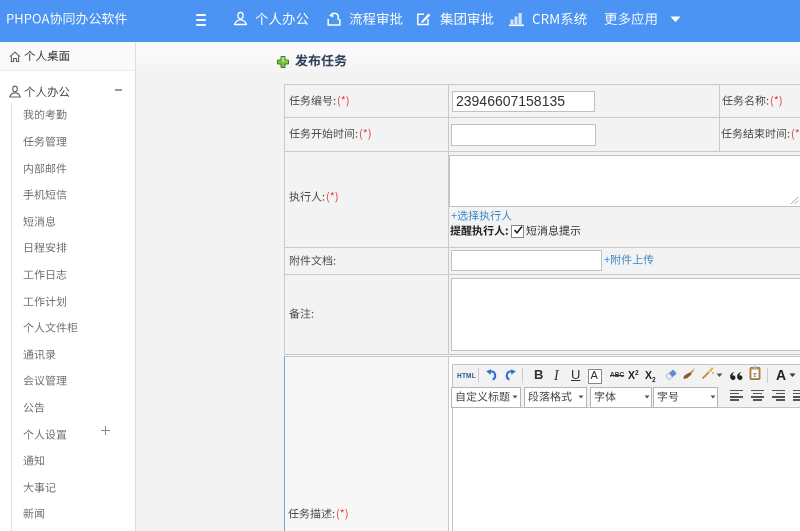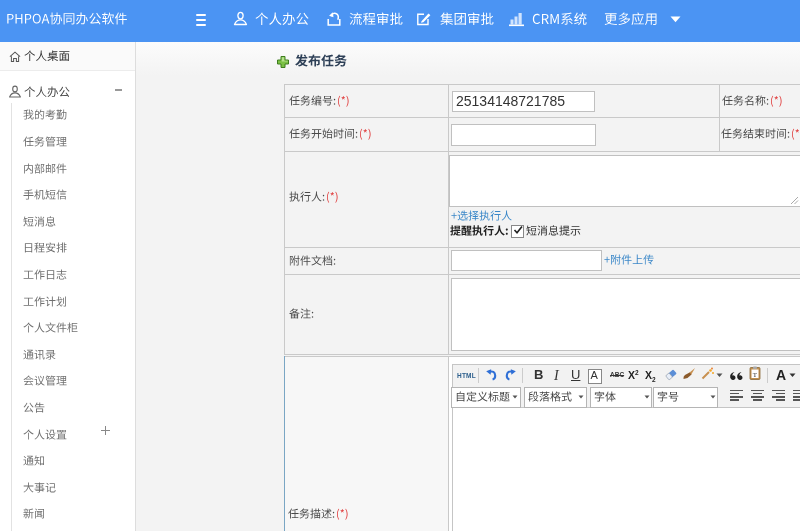--- a/index.html
+++ b/index.html
@@ -243,21 +243,21 @@
       <svg width="47" height="13" viewBox="0 0 47 13">
         <path d="M6.3 5.1C6.7 5.9 7.2 7.0 7.4 7.7L8.1 7.3C7.9 6.7 7.4 5.6 7.0 4.8ZM8.8 0.6V3.0H6.1V3.7H8.8V9.5C8.8 9.7 8.8 9.7 8.6 9.7C8.4 9.7 7.9 9.7 7.3 9.7C7.4 10.0 7.5 10.3 7.6 10.5C8.4 10.5 8.9 10.5 9.2 10.4C9.5 10.2 9.6 10.0 9.6 9.5V3.7H10.6V3.0H9.6V0.6ZM5.7 0.5C5.2 2.1 4.4 3.6 3.5 4.7C3.7 4.8 3.9 5.2 4.0 5.3C4.3 5.0 4.6 4.7 4.8 4.2V10.5H5.6V2.9C5.9 2.2 6.2 1.4 6.4 0.6ZM0.9 0.9V10.6H1.6V1.7H3.0C2.8 2.4 2.5 3.4 2.2 4.3C2.9 5.2 3.1 6.0 3.1 6.6C3.1 6.9 3.0 7.2 2.9 7.4C2.8 7.4 2.7 7.5 2.6 7.5C2.4 7.5 2.2 7.5 2.0 7.4C2.1 7.7 2.2 8.0 2.2 8.2C2.4 8.2 2.7 8.2 2.9 8.2C3.1 8.1 3.3 8.1 3.4 8.0C3.7 7.7 3.8 7.3 3.8 6.6C3.8 5.9 3.7 5.1 2.9 4.2C3.3 3.3 3.7 2.1 3.9 1.2L3.4 0.9L3.3 0.9Z M14.5 5.9V6.7H17.6V10.6H18.5V6.7H21.5V5.9H18.5V3.5H21.0V2.7H18.5V0.6H17.6V2.7H16.2C16.3 2.2 16.4 1.7 16.5 1.2L15.8 1.0C15.5 2.4 15.0 3.8 14.4 4.8C14.6 4.9 14.9 5.1 15.1 5.2C15.4 4.7 15.7 4.1 15.9 3.5H17.6V5.9ZM13.9 0.5C13.4 2.1 12.4 3.8 11.4 4.9C11.5 5.1 11.7 5.5 11.8 5.7C12.2 5.3 12.5 4.9 12.8 4.4V10.5H13.6V3.1C14.0 2.3 14.4 1.5 14.7 0.7Z M26.7 0.6C27.0 1.2 27.3 1.9 27.5 2.4L28.4 2.1C28.2 1.6 27.8 0.9 27.5 0.4ZM22.6 2.4V3.2H24.3C24.9 4.9 25.8 6.3 26.9 7.5C25.7 8.5 24.2 9.2 22.4 9.8C22.6 10.0 22.8 10.3 22.9 10.5C24.8 9.9 26.3 9.2 27.5 8.1C28.8 9.2 30.3 10.0 32.1 10.5C32.2 10.3 32.5 9.9 32.6 9.7C30.9 9.3 29.4 8.5 28.2 7.5C29.3 6.3 30.1 4.9 30.8 3.2H32.5V2.4ZM27.5 6.9C26.5 5.9 25.7 4.6 25.1 3.2H29.8C29.3 4.7 28.5 5.9 27.5 6.9Z M42.4 1.1C42.1 2.0 41.7 3.1 41.3 3.8L41.9 4.0C42.3 3.4 42.8 2.3 43.2 1.4ZM37.4 1.4C37.7 2.2 38.2 3.3 38.3 3.9L39.1 3.7C38.9 3.0 38.4 2.0 38.0 1.2ZM35.1 0.4V2.8H33.5V3.6H35.0C34.7 5.1 34.0 6.8 33.3 7.8C33.4 7.9 33.6 8.3 33.7 8.5C34.2 7.8 34.7 6.5 35.1 5.3V10.5H35.9V5.0C36.2 5.6 36.7 6.2 36.8 6.6L37.3 6.0C37.1 5.7 36.2 4.4 35.9 4.0V3.6H37.3V2.8H35.9V0.4ZM37.1 9.0V9.8H42.3V10.5H43.1V4.5H40.6V0.5H39.8V4.5H37.3V5.3H42.3V6.7H37.4V7.5H42.3V9.0Z M45.5 5.4C45.9 5.4 46.3 5.1 46.3 4.6C46.3 4.2 45.9 3.8 45.5 3.8C45.1 3.8 44.8 4.2 44.8 4.6C44.8 5.1 45.1 5.4 45.5 5.4ZM45.5 9.8C45.9 9.8 46.3 9.5 46.3 9.1C46.3 8.6 45.9 8.3 45.5 8.3C45.1 8.3 44.8 8.6 44.8 9.1C44.8 9.5 45.1 9.8 45.5 9.8Z" fill="#4a4a4a"></path>
       </svg>
     </div>
 <div style="position:absolute;left:289.0px;top:308.3px;z-index:5">
       <svg width="25" height="13" viewBox="0 0 25 13">
         <path d="M7.5 2.1C7.0 2.7 6.3 3.2 5.5 3.6C4.7 3.2 4.1 2.8 3.6 2.2L3.7 2.1ZM4.1 0.4C3.5 1.4 2.4 2.5 0.8 3.2C1.0 3.3 1.3 3.6 1.4 3.8C2.0 3.5 2.6 3.1 3.0 2.8C3.5 3.2 4.0 3.6 4.6 4.0C3.3 4.5 1.8 4.9 0.3 5.1C0.5 5.3 0.6 5.7 0.7 5.9C2.3 5.6 4.0 5.2 5.5 4.4C6.9 5.1 8.5 5.5 10.2 5.7C10.3 5.5 10.5 5.2 10.7 5.0C9.1 4.8 7.6 4.5 6.4 4.0C7.4 3.4 8.3 2.6 8.9 1.7L8.3 1.3L8.2 1.4H4.4C4.6 1.1 4.8 0.9 4.9 0.6ZM2.7 8.3H5.1V9.5H2.7ZM2.7 7.6V6.5H5.1V7.6ZM8.2 8.3V9.5H5.9V8.3ZM8.2 7.6H5.9V6.5H8.2ZM1.9 5.8V10.6H2.7V10.2H8.2V10.5H9.1V5.8Z M12.0 1.2C12.7 1.5 13.7 2.0 14.1 2.4L14.6 1.7C14.1 1.4 13.2 0.9 12.5 0.6ZM11.5 4.2C12.2 4.5 13.1 5.1 13.5 5.4L14.0 4.7C13.5 4.4 12.6 3.9 11.9 3.6ZM11.8 9.9 12.5 10.4C13.1 9.4 13.9 8.0 14.5 6.9L13.9 6.3C13.2 7.6 12.4 9.0 11.8 9.9ZM17.0 0.7C17.4 1.2 17.8 2.0 17.9 2.5L18.7 2.2C18.6 1.7 18.2 1.0 17.8 0.4ZM14.7 2.5V3.3H17.6V5.8H15.1V6.6H17.6V9.4H14.3V10.2H21.6V9.4H18.4V6.6H20.9V5.8H18.4V3.3H21.3V2.5Z M23.5 5.4C23.9 5.4 24.3 5.1 24.3 4.6C24.3 4.2 23.9 3.8 23.5 3.8C23.1 3.8 22.8 4.2 22.8 4.6C22.8 5.1 23.1 5.4 23.5 5.4ZM23.5 9.8C23.9 9.8 24.3 9.5 24.3 9.1C24.3 8.6 23.9 8.3 23.5 8.3C23.1 8.3 22.8 8.6 22.8 9.1C22.8 9.5 23.1 9.8 23.5 9.8Z" fill="#4a4a4a"></path>
       </svg>
     </div>
 <div style="position:absolute;left:452.0px;top:91.0px;width:141.0px;height:19.0px;background:#fff;border:1px solid #c0c0c0;z-index:3"></div>
-<div style="position:absolute;left:456.0px;top:91.9px;height:18.2px;line-height:18.2px;font-size:14px;font-weight:normal;font-style:normal;color:#333;white-space:nowrap;;z-index:4">25134148721785</div>
+<div style="position:absolute;left:456.0px;top:91.9px;height:18.2px;line-height:18.2px;font-size:14px;font-weight:normal;font-style:normal;color:#333;white-space:nowrap;;z-index:4">23946607158135</div>
 <div style="position:absolute;left:451.0px;top:124.0px;width:143.0px;height:20.0px;background:#fff;border:1px solid #c0c0c0;z-index:3"></div>
 <div style="position:absolute;left:449.0px;top:155.0px;width:352.0px;height:50.0px;background:#fff;border:1px solid #c0c0c0;z-index:3"></div>
 <svg style="position:absolute;left:790px;top:196px;z-index:5" width="9" height="9" viewBox="0 0 9 9">
       <path d="M8 1 L1 8 M8 4.5 L4.5 8" stroke="#aaa" stroke-width="1"></path>
     </svg>
 <div style="position:absolute;left:451.0px;top:209.8px;z-index:5">
       <svg width="61" height="13" viewBox="0 0 61 13">
         <path d="M2.7 8.4H3.5V6.0H5.7V5.2H3.5V2.8H2.7V5.2H0.4V6.0H2.7Z M6.8 1.3C7.4 1.8 8.2 2.6 8.5 3.1L9.2 2.6C8.8 2.1 8.1 1.3 7.4 0.8ZM11.0 0.8C10.7 1.7 10.3 2.7 9.7 3.4C9.9 3.5 10.2 3.7 10.4 3.8C10.6 3.5 10.9 3.1 11.1 2.7H12.7V4.3H9.6V5.0H11.6C11.4 6.5 11.0 7.5 9.3 8.1C9.5 8.2 9.7 8.6 9.8 8.8C11.7 8.0 12.2 6.8 12.4 5.0H13.6V7.6C13.6 8.4 13.8 8.7 14.6 8.7C14.8 8.7 15.5 8.7 15.7 8.7C16.4 8.7 16.6 8.3 16.7 6.9C16.4 6.9 16.1 6.7 15.9 6.6C15.9 7.7 15.9 7.9 15.6 7.9C15.4 7.9 14.8 7.9 14.7 7.9C14.4 7.9 14.4 7.9 14.4 7.6V5.0H16.6V4.3H13.6V2.7H16.1V2.0H13.6V0.5H12.7V2.0H11.4C11.6 1.6 11.7 1.3 11.8 0.9ZM8.9 4.7H6.7V5.4H8.1V8.8C7.6 9.0 7.1 9.4 6.6 9.8L7.1 10.6C7.8 9.9 8.4 9.3 8.8 9.3C9.0 9.3 9.4 9.6 9.8 9.9C10.5 10.3 11.4 10.4 12.7 10.4C13.8 10.4 15.6 10.4 16.5 10.3C16.5 10.1 16.6 9.7 16.7 9.5C15.6 9.6 14.0 9.6 12.7 9.6C11.5 9.6 10.6 9.6 9.9 9.2C9.4 8.9 9.2 8.6 8.9 8.6Z M19.1 0.5V2.7H17.6V3.4H19.1V5.8C18.5 5.9 17.9 6.1 17.5 6.2L17.7 7.0L19.1 6.6V9.5C19.1 9.7 19.0 9.7 18.9 9.7C18.7 9.7 18.3 9.8 17.8 9.7C17.9 10.0 18.0 10.3 18.1 10.5C18.8 10.5 19.2 10.5 19.5 10.4C19.8 10.2 19.9 10.0 19.9 9.5V6.3L21.1 5.9L21.0 5.1L19.9 5.5V3.4H21.2V2.7H19.9V0.5ZM25.9 1.8C25.6 2.3 25.0 2.8 24.4 3.3C23.8 2.8 23.3 2.3 23.0 1.8ZM21.5 1.0V1.8H22.2C22.6 2.5 23.1 3.1 23.7 3.7C22.9 4.2 21.9 4.6 21.0 4.8C21.1 5.0 21.3 5.3 21.4 5.5C22.4 5.2 23.5 4.8 24.4 4.2C25.2 4.8 26.2 5.2 27.3 5.5C27.4 5.3 27.7 5.0 27.8 4.8C26.8 4.6 25.8 4.2 25.0 3.7C25.9 3.1 26.6 2.2 27.1 1.3L26.6 1.0L26.5 1.0ZM23.9 5.1V6.1H21.7V6.9H23.9V8.0H21.1V8.7H23.9V10.6H24.8V8.7H27.6V8.0H24.8V6.9H26.8V6.1H24.8V5.1Z M30.0 0.4V2.8H28.6V3.5H30.0V5.9L28.5 6.3L28.7 7.1L30.0 6.7V9.6C30.0 9.7 30.0 9.8 29.8 9.8C29.7 9.8 29.3 9.8 28.8 9.8C28.9 10.0 29.0 10.3 29.0 10.5C29.7 10.5 30.2 10.5 30.4 10.4C30.7 10.3 30.8 10.0 30.8 9.6V6.4L32.1 6.0L32.0 5.2L30.8 5.6V3.5H32.0V2.8H30.8V0.4ZM33.9 0.4C33.9 1.3 33.9 2.1 33.9 2.8H32.2V3.6H33.9C33.9 4.3 33.8 5.0 33.7 5.6L32.7 5.0L32.2 5.6C32.6 5.9 33.1 6.1 33.6 6.4C33.2 8.0 32.5 9.1 31.1 9.9C31.3 10.1 31.6 10.4 31.7 10.6C33.1 9.7 33.9 8.5 34.3 6.9C34.8 7.2 35.4 7.6 35.7 7.9L36.2 7.2C35.8 6.9 35.1 6.5 34.4 6.1C34.6 5.3 34.6 4.5 34.7 3.6H36.4C36.3 7.9 36.2 10.5 37.6 10.5C38.3 10.5 38.6 10.1 38.7 8.7C38.5 8.6 38.2 8.4 38.0 8.3C38.0 9.4 37.9 9.8 37.7 9.8C37.0 9.8 37.1 7.4 37.2 2.8H34.7C34.7 2.1 34.7 1.3 34.7 0.4Z M43.9 1.1V1.9H49.3V1.1ZM42.0 0.4C41.5 1.2 40.4 2.2 39.5 2.8C39.6 3.0 39.9 3.3 40.0 3.5C41.0 2.8 42.1 1.7 42.8 0.8ZM43.4 4.1V4.9H47.1V9.5C47.1 9.7 47.0 9.7 46.8 9.7C46.6 9.7 45.9 9.7 45.1 9.7C45.2 10.0 45.3 10.3 45.4 10.5C46.5 10.5 47.1 10.5 47.5 10.4C47.8 10.3 47.9 10.0 47.9 9.5V4.9H49.6V4.1ZM42.5 2.8C41.7 4.0 40.5 5.3 39.4 6.1C39.5 6.3 39.8 6.7 40.0 6.8C40.4 6.5 40.8 6.1 41.2 5.7V10.6H42.0V4.8C42.5 4.2 42.9 3.7 43.3 3.1Z M55.1 0.5C55.1 2.2 55.2 7.5 50.6 9.9C50.8 10.0 51.1 10.3 51.2 10.5C53.9 9.1 55.1 6.6 55.6 4.4C56.2 6.5 57.4 9.2 60.1 10.5C60.2 10.2 60.5 10.0 60.7 9.8C56.8 8.0 56.1 3.4 56.0 2.1C56.0 1.4 56.0 0.9 56.1 0.5Z" fill="#3a87c8"></path>
       </svg>
     </div>

